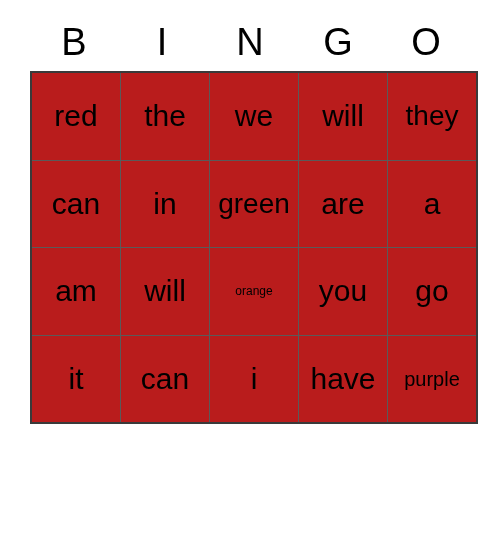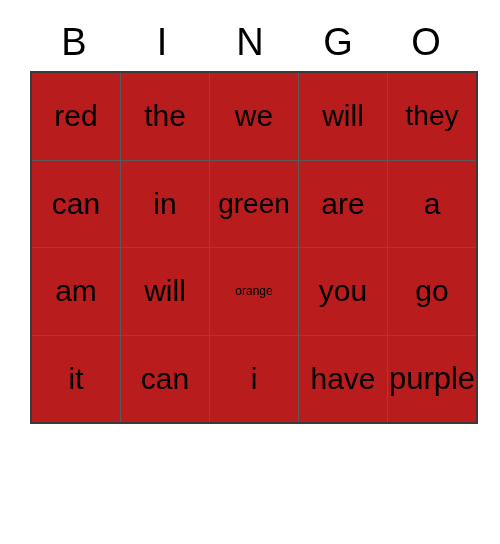--- a/index.html
+++ b/index.html
@@ -67,21 +67,21 @@
   }
   .cell-text {
     display: block;
     font-size: 30px;
     line-height: 1.02;
     white-space: nowrap;
     color: #000;
   }
   
   .cell-text.s-28 { font-size: 28px; }
-  .cell-text.s-24 { font-size: 31px; }
+  .cell-text.s-24 { font-size: 20px; }
   .cell-text.s-18 { font-size: 12px; }
   .cell-text.two-line {
     white-space: normal;
     font-size: 26px;
     line-height: 1.05;
   }
 </style>
 </head>
 <body>
 

